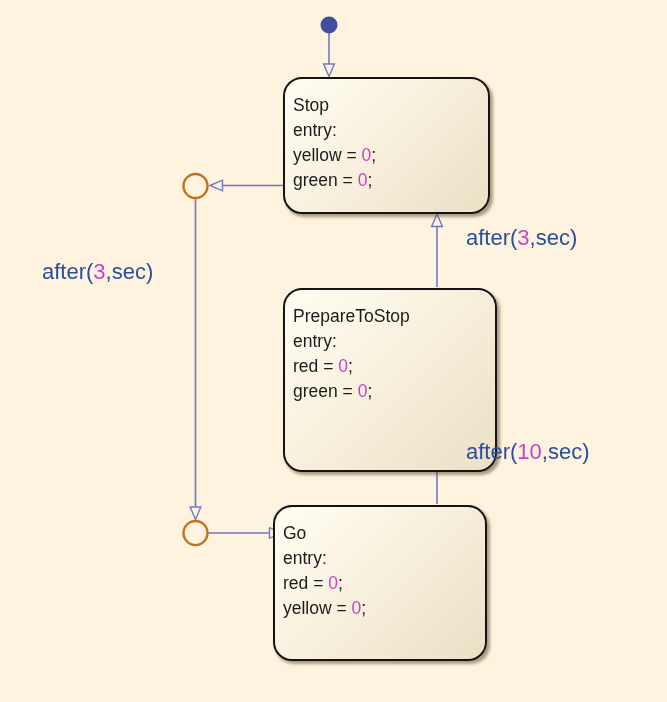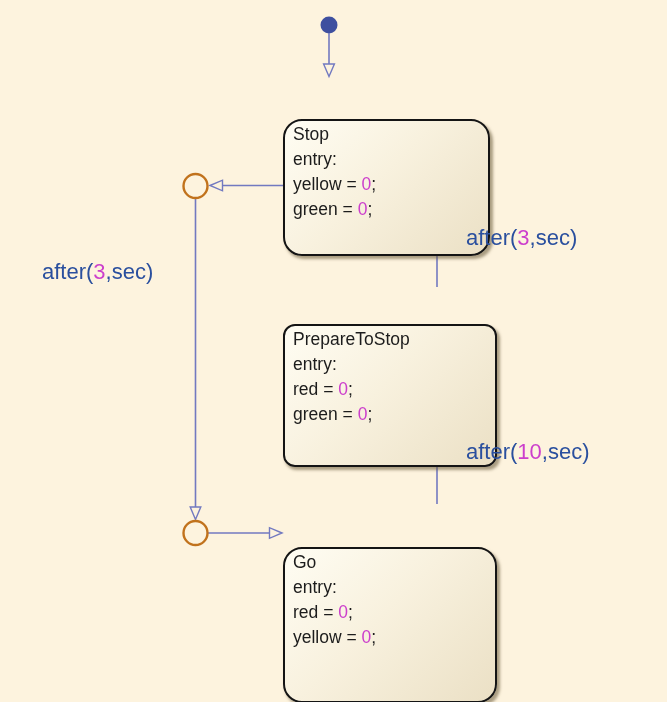--- a/index.html
+++ b/index.html
@@ -24,27 +24,26 @@
   .init-dot{fill:var(--initial_dot);stroke:none;}
   .state{
     position:absolute;
     border:2px solid var(--state_border);
     border-radius:19px;
     background:linear-gradient(135deg, var(--state_fill_light) 0%, #f8f1de 45%, var(--state_fill_dark) 100%);
     box-shadow:2.5px 3px 3px rgba(101,85,53,0.55);
     color:var(--state_text);
     font-size:17.5px;
     line-height:25px;
-    padding:1px 6px 3px 8px;
-    margin-top:42px;
+    padding:14px 6px 3px 8px;
   }
   .state .num, .tlabel .num{color:var(--number_text);}
   #state-stop{left:283px;top:77px;width:207px;height:137px;}
-  #state-prepare{left:283px;top:282px;width:214px;height:143px;border-radius:12px;}
-  #state-go{left:283px;top:505px;width:214px;height:156px;}
+  #state-prepare{left:283px;top:288px;width:214px;height:184px;}
+  #state-go{left:273px;top:505px;width:214px;height:156px;}
   .tlabel{
     position:absolute;
     color:var(--label_text);
     font-size:22px;
     line-height:20px;
     white-space:nowrap;
   }
   #tlabel-left{left:42px;top:262px;}
   #tlabel-mid{left:466px;top:228px;}
   #tlabel-right{left:466px;top:442px;}

